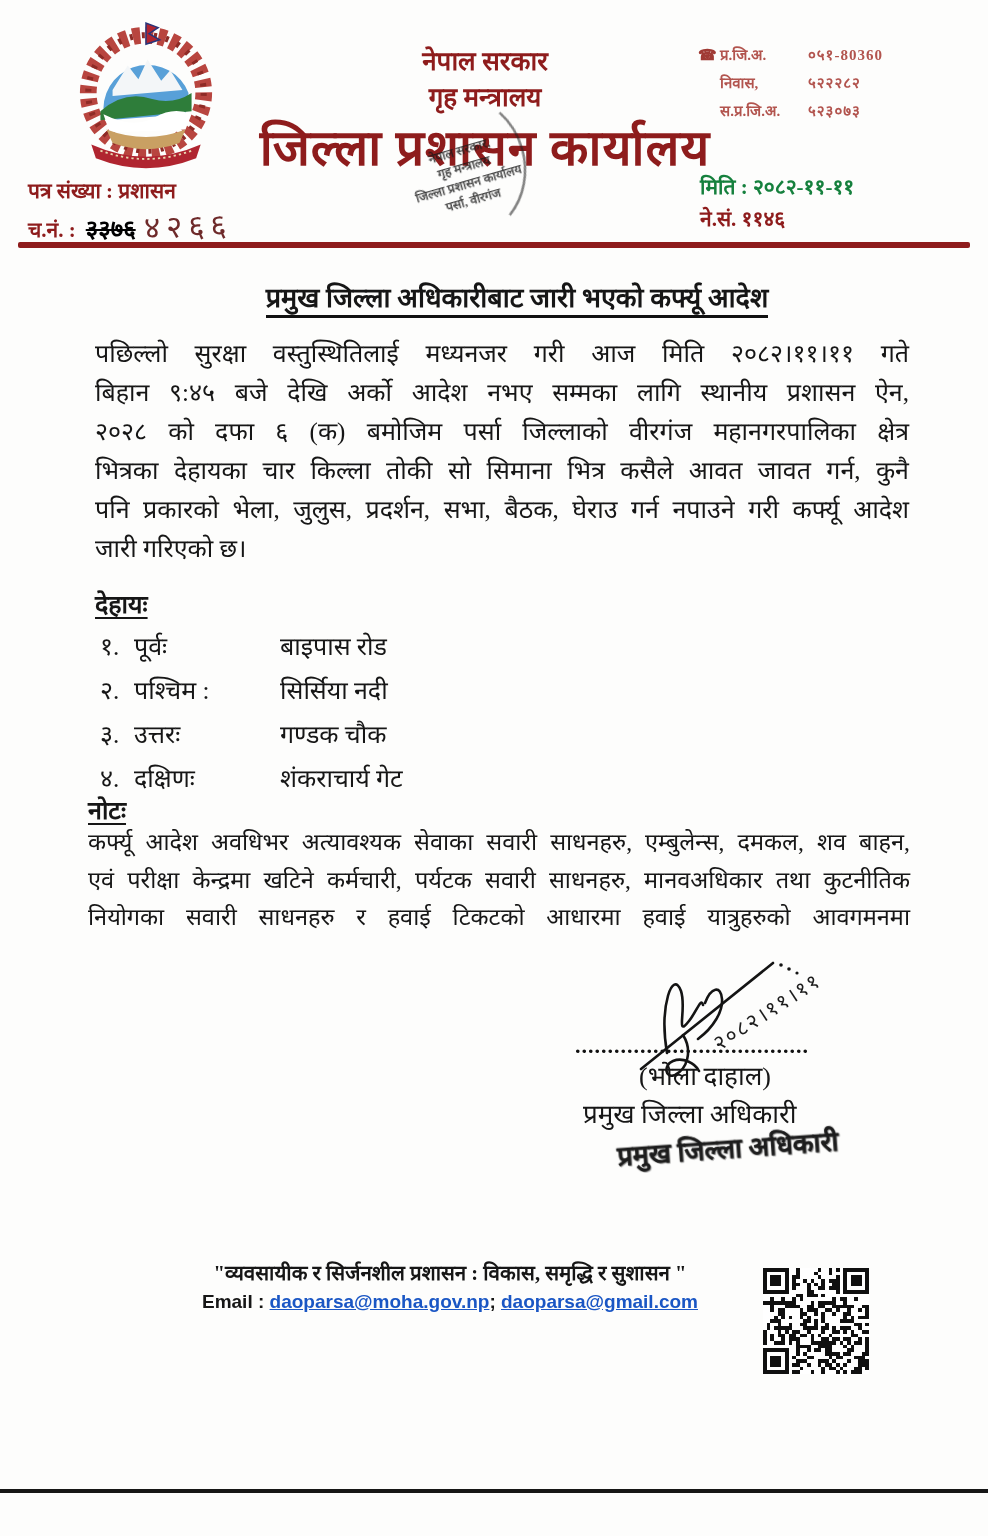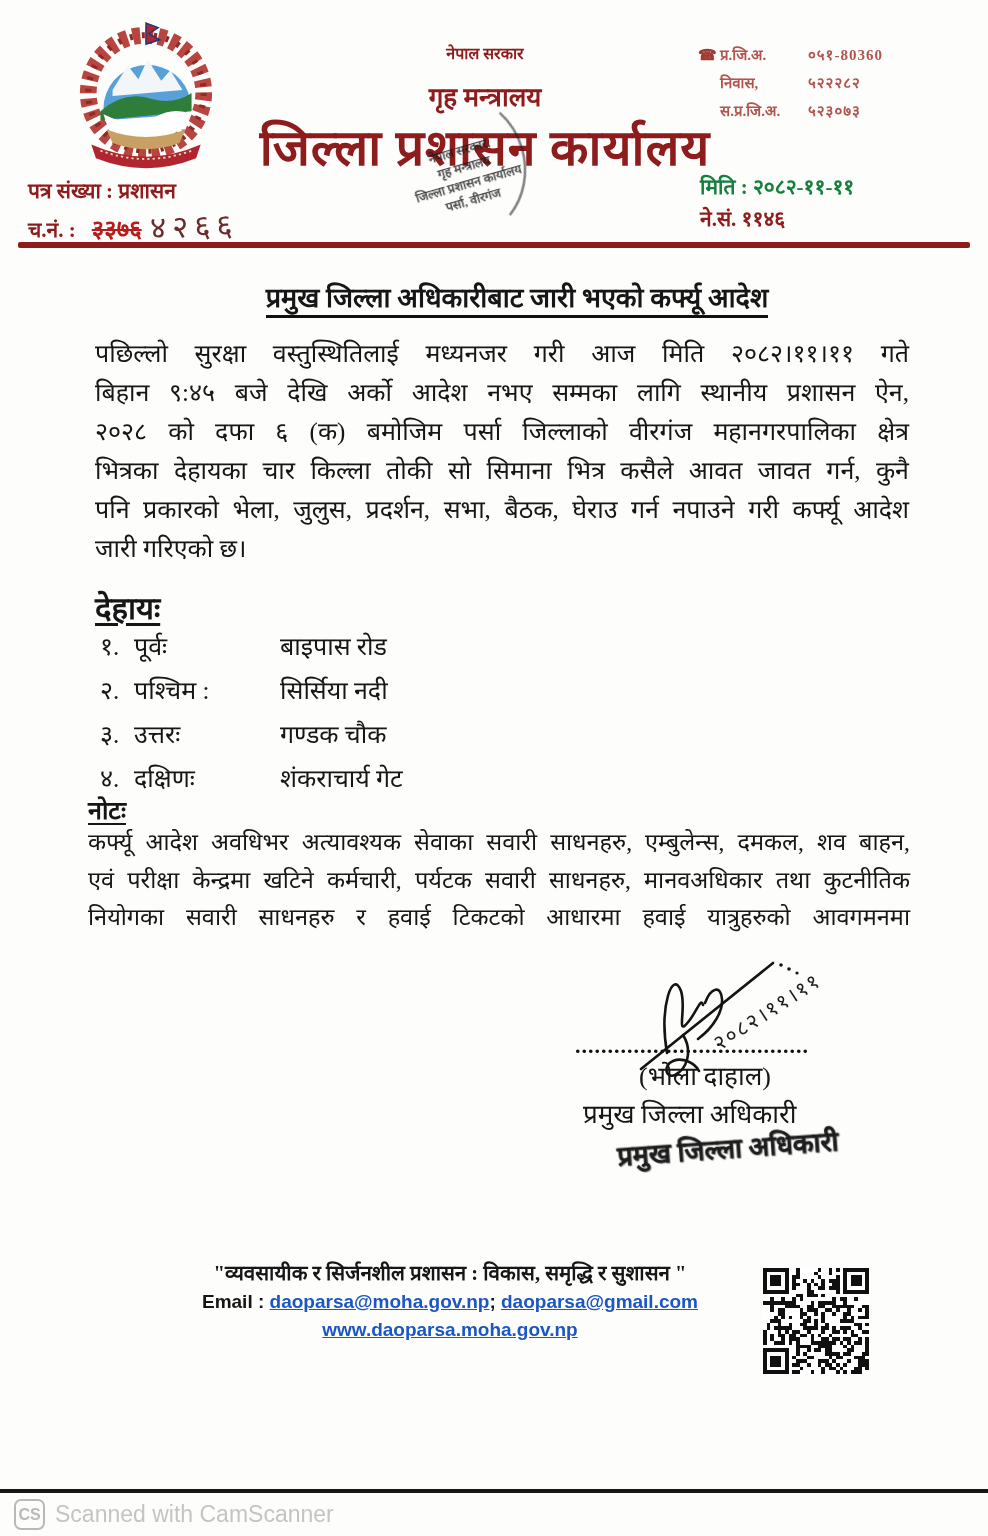--- a/index.html
+++ b/index.html
@@ -6,52 +6,52 @@
   html,body { background:#e9e9e9; }
   .page {
     position:relative; width:988px; height:1536px; margin:0 auto;
     background:#fdfdfc; overflow:hidden;
     font-family:"Liberation Serif","DejaVu Serif",serif;
     color:#161616;
   }
   
   .emblem { position:absolute; left:70px; top:20px; width:152px; height:158px; }
   .gov1 { position:absolute; left:0; top:42px; width:970px; text-align:center;
-          font-size:16px; font-weight:bold; color:#8e1c1c; }
+          font-size:26px; font-weight:bold; color:#8e1c1c; }
   .gov2 { position:absolute; left:0; top:78px; width:970px; text-align:center;
           font-size:26px; font-weight:bold; color:#8e1c1c; }
   .office { position:absolute; left:0; top:112px; width:970px; text-align:center;
           font-size:50px; font-weight:bold; color:#8e1c1c; letter-spacing:1px; }
   .phones { position:absolute; left:698px; top:44px; width:270px;
           font-size:15px; color:#b2544e; font-weight:bold; }
   .phone-row { display:flex; margin-bottom:8px; align-items:baseline; }
   .phone-row .tel { width:22px; color:#a03a34; font-size:15px; }
   .phone-row .pl { width:88px; }
   .phone-row .pn { letter-spacing:1px; }
   .stamp-header { position:absolute; left:382px; top:108px; width:170px; height:140px;
           transform:rotate(-16deg); color:rgba(25,25,25,.78);
           font-size:12.5px; font-weight:bold; text-align:center; line-height:17px;
           filter:blur(.3px); }
   .stamp-header svg { position:absolute; left:8px; top:-28px; }
   .stamp-header .stl { position:relative; }
   .letterno { position:absolute; left:28px; top:176px; font-size:21px; font-weight:bold; color:#8e1c1c; }
   .chano { position:absolute; left:28px; top:204px; font-size:21px; font-weight:bold; color:#8e1c1c; }
-  .chano .struck { text-decoration:line-through; font-size:24px; color:#b91c1c; margin-left:16px; }
+  .chano .struck { text-decoration:line-through; font-size:24px; color:#000000; margin-left:10px; }
   .chano .hand { display:inline-block; font-size:31px; color:#6e2a2a; letter-spacing:6px;
           transform:rotate(-2deg); margin-left:8px; font-weight:normal; }
   .dateline { position:absolute; left:700px; top:172px; font-size:21px; font-weight:bold; color:#15803d; }
   .nesam   { position:absolute; left:700px; top:204px; font-size:21px; font-weight:bold; color:#8e1c1c; }
   .redrule { position:absolute; left:18px; top:242px; width:952px; height:6px; background:#8e1c1c; border-radius:2px; }
   
   .title { position:absolute; left:0; top:278px; width:970px; text-align:center;margin-left:32px; }
   .title span { font-size:27px; font-weight:bold; border-bottom:3px solid #111; padding-bottom:2px; }
   .para { position:absolute; left:95px; top:334px; width:814px; font-size:25px; line-height:39px; }
   .jline { text-align:justify; text-align-last:justify; }
   .lline { text-align:left; }
-  .dehaya { position:absolute; left:95px; top:586px; font-size:31px; font-weight:bold;
+  .dehaya { position:absolute; left:95px; top:586px; font-size:25px; font-weight:bold;
             text-decoration:underline; text-underline-offset:4px; }
   .blist { position:absolute; left:100px; top:628px; font-size:25px; }
   .brow { display:flex; height:44px; align-items:baseline; }
   .brow .bsn { width:34px; }
   .brow .bdir { width:112px; }
   .brow .bval { margin-left:34px; }
   .noteh { position:absolute; left:88px; top:792px; font-size:25px; font-weight:bold;
            text-decoration:underline; text-underline-offset:4px; }
   .notep { position:absolute; left:88px; top:824px; width:822px; font-size:23.5px; line-height:37.5px; }
   
@@ -212,23 +212,20 @@
     <div class="signame">(भोला दाहाल)</div>
     <div class="sigdesig">प्रमुख जिल्ला अधिकारी</div>
     <div class="sigstamp">प्रमुख जिल्ला अधिकारी</div>
   </div>
 
   <div class="motto">"व्यवसायीक र सिर्जनशील प्रशासन : विकास, समृद्धि र सुशासन "</div>
   <div class="emailline">
     <span>Email :</span>
     <a href="#">daoparsa@moha.gov.np</a><span>;</span>
     <a href="#">daoparsa@gmail.com</a>
-  </div>
-  <div class="webline">
-    <a href="#">www.daoparsa.moha.gov.np</a>
   </div>
 
   <div class="qr">
     <svg width="106" height="110" viewBox="0 0 29 29" shape-rendering="crispEdges">
       <rect x="0" y="0" width="29" height="29" fill="#ffffff"></rect>
       <g fill="#101010">
         <path d="M0,0h7v7h-7z M1,1v5h5v-5z" fill-rule="evenodd"></path>
         <rect x="2" y="2" width="3" height="3"></rect>
         <path d="M22,0h7v7h-7z M23,1v5h5v-5z" fill-rule="evenodd"></path>
         <rect x="24" y="2" width="3" height="3"></rect>
@@ -525,18 +522,14 @@
             <rect x="22" y="28" width="1" height="1"></rect>
             <rect x="24" y="28" width="1" height="1"></rect>
             <rect x="25" y="28" width="1" height="1"></rect>
             <rect x="26" y="28" width="1" height="1"></rect>
           </g>
       </g>
     </svg>
   </div>
 
   <div class="scanline"></div>
-  <div class="csbar">
-    <div class="csbadge">CS</div>
-    <div class="cstext">Scanned with CamScanner</div>
-  </div>
 
 </div>
 
 </body></html>

